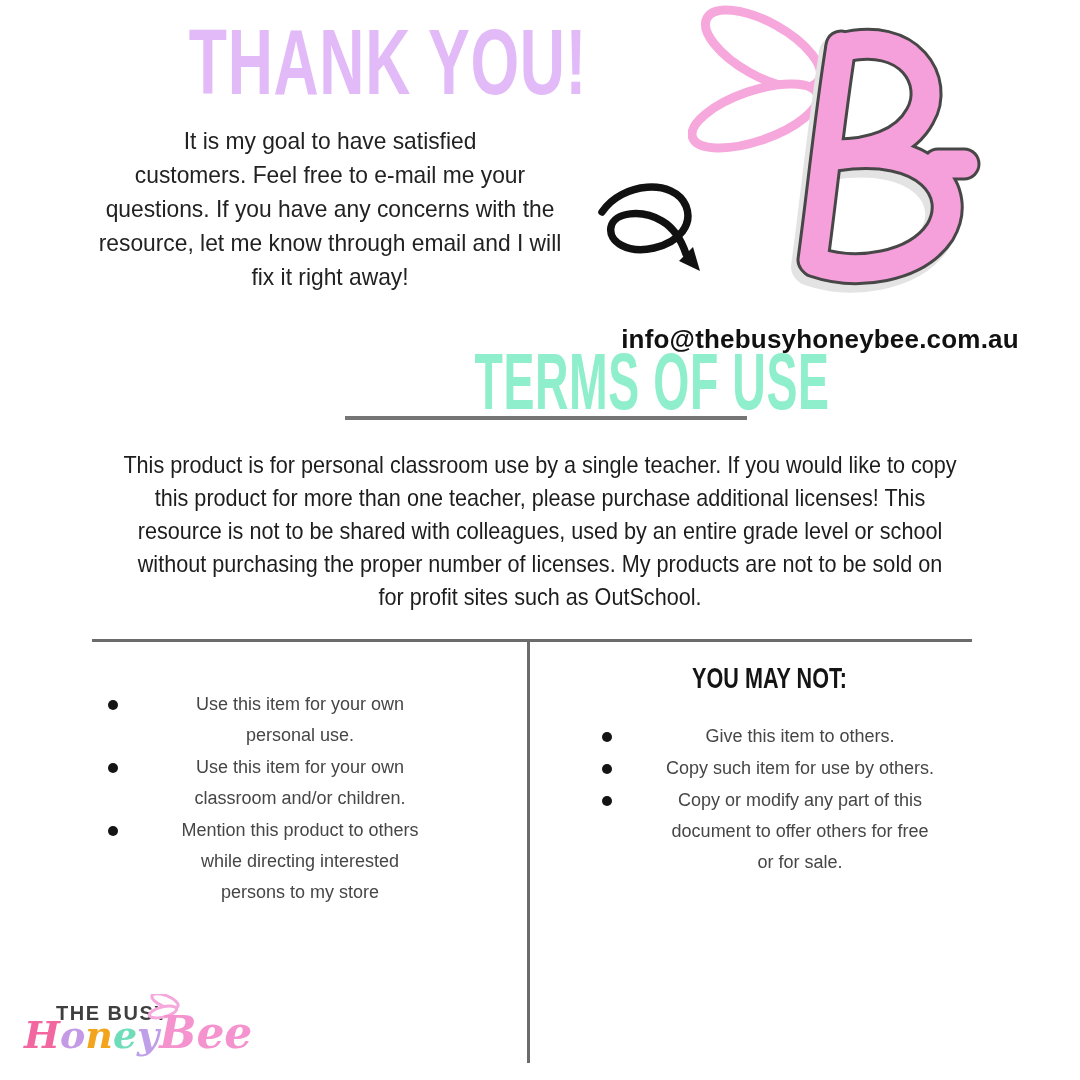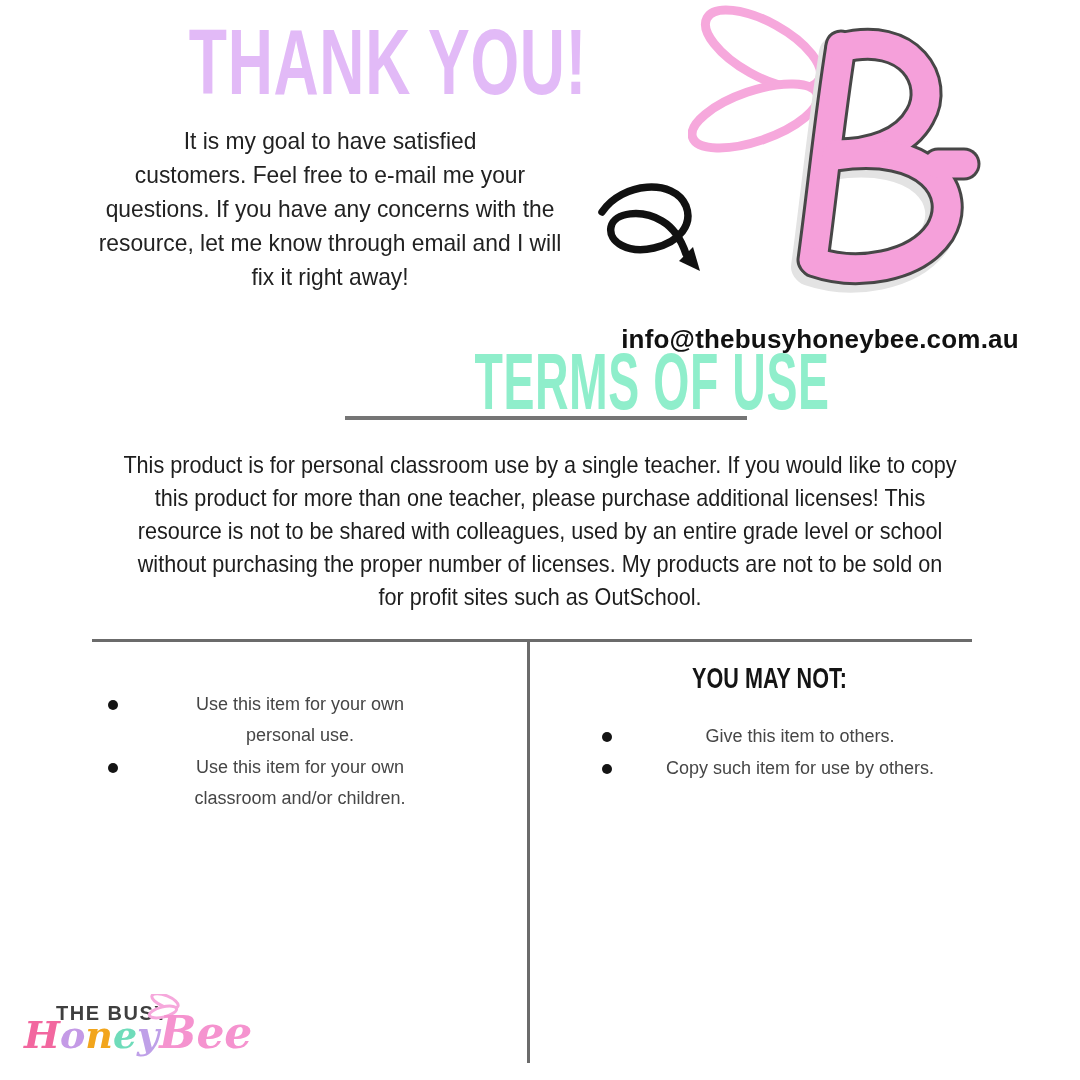--- a/index.html
+++ b/index.html
@@ -160,40 +160,52 @@
 personal use.</span>
         </li>
 
         <li>
           <span class="dot"></span>
           <span class="li-text">Use this item for your own
 classroom and/or children.</span>
         </li>
 
 
+        <li>
+          <span class="dot"></span>
+          <span class="li-text">Mention this product to others
+while directing interested
+persons to my store</span>
+        </li>
       </ul>
   </div>
 
   <div class="col col-right">
     <div class="col-header-wrap">
       <span class="col-header">YOU MAY NOT:</span>
     </div>
     <ul class="tou-list">
 
         <li>
           <span class="dot"></span>
           <span class="li-text">Give this item to others.</span>
         </li>
 
         <li>
           <span class="dot"></span>
           <span class="li-text">Copy such item for use by others.</span>
         </li>
 
 
+        <li>
+          <span class="dot"></span>
+          <span class="li-text">Copy or modify any part of this
+document to offer others for free
+or for sale.</span>
+        </li>
 
       </ul>
   </div>
 
   <div class="footer-logo">
     <span class="footer-top" style="color: rgb(63, 63, 63);">THE BUSY</span>
     <svg class="footer-wings" viewBox="0 0 40 26" aria-hidden="true">
       <ellipse cx="17" cy="7" rx="14" ry="5.5" transform="rotate(22 17 7)" fill="#fff" stroke="#f6a8dc" stroke-width="3"></ellipse>
       <ellipse cx="15" cy="18" rx="14" ry="5" transform="rotate(-14 15 18)" fill="#fff" stroke="#f6a8dc" stroke-width="3"></ellipse>
     </svg>

